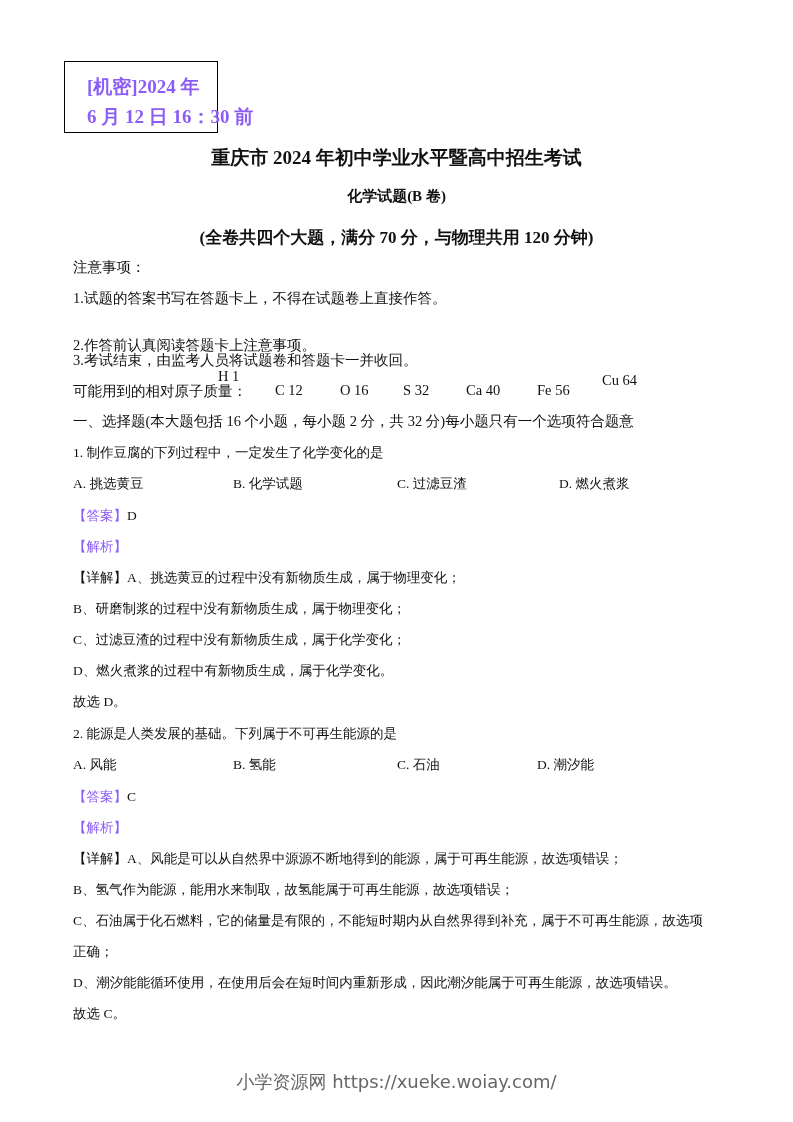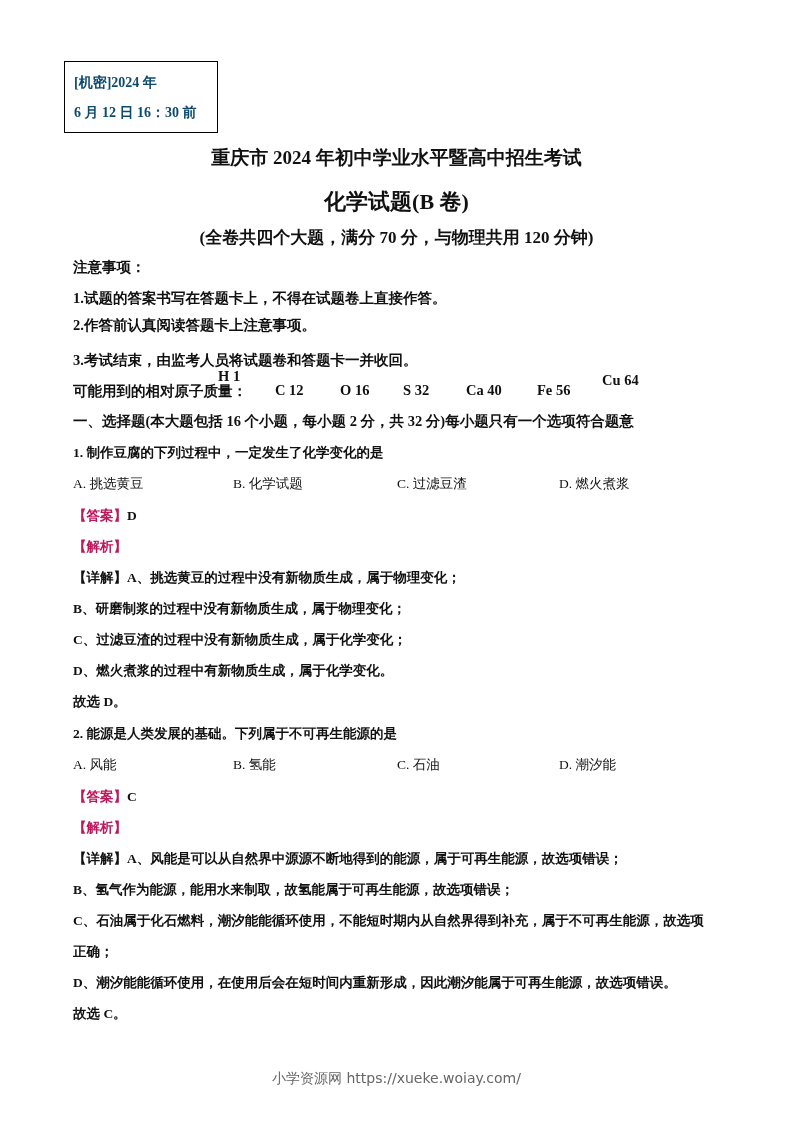--- a/index.html
+++ b/index.html
@@ -6,50 +6,50 @@
   body {
     width: 793px; height: 1122px; position: relative; overflow: hidden;
     font-family: "Liberation Serif", "DejaVu Serif", serif;
     color: #111111;
   }
   .abs { position: absolute; white-space: nowrap; }
   .box {
     position: absolute; left: 64px; top: 61px; width: 154px; height: 72px;
     border: 1.5px solid #000; box-sizing: border-box;
   }
-  .box-line { position: absolute; left: 9px; font-weight: bold; font-size: 14px; color:#0c4a6e; white-space: nowrap; }
+  .box-line { position: absolute; left: 22px; font-weight: bold; font-size: 19px; color:#8b5cf6; white-space: nowrap; }
   .title { left: 0; width: 793px; text-align: center; font-weight: bold; }
   .t1 { top: 145px; font-size: 19px; }
-  .t2 { top: 187px; font-size: 22px; }
+  .t2 { top: 187px; font-size: 15px; }
   .t3 { top: 226px; font-size: 17px; }
-  .bold { font-weight: bold; font-size: 14.5px; left: 73px; }
-  .norm { font-size: 13.5px; left: 73px; font-weight: bold; }
+  .bold { font-weight: normal; font-size: 14.5px; left: 73px; }
+  .norm { font-size: 13.5px; left: 73px; }
   .opt { font-size: 13.5px; }
-  .tag { color: #be185d; text-align: right; }
+  .tag { color: #8b5cf6; text-align: right; }
   .footer {
     left: 0; width: 793px; text-align: center; top: 1070px;
     font-family: "DejaVu Sans", "Liberation Sans", sans-serif;
-    font-size: 14px; color: #666666;
+    font-size: 18px; color: #666666;
   }
 </style>
 </head>
 <body>
 
 <div class="box">
   <div class="box-line" style="top:12px;">[机密]2024 年</div>
   <div class="box-line" style="top:42px;">6 月 12 日 16：30 前</div>
 </div>
 
 <div class="abs title t1">重庆市 2024 年初中学业水平暨高中招生考试</div>
 <div class="abs title t2">化学试题(B 卷)</div>
 <div class="abs title t3">(全卷共四个大题，满分 70 分，与物理共用 120 分钟)</div>
 
 <div class="abs bold" style="top:258px;">注意事项：</div>
 <div class="abs bold" style="top:289px;">1.试题的答案书写在答题卡上，不得在试题卷上直接作答。</div>
-<div class="abs bold" style="top:316px;">2.作答前认真阅读答题卡上注意事项。</div>
+<div class="abs bold" style="top:336px;">2.作答前认真阅读答题卡上注意事项。</div>
 <div class="abs bold" style="top:351px;">3.考试结束，由监考人员将试题卷和答题卡一并收回。</div>
 
 <div class="abs bold" style="top:382px;text-align:center;">
   <span>可能用到的相对原子质量：</span>
 </div>
 <div class="abs bold" style="top:368px; left:218px;">H 1</div>
 <div class="abs bold" style="top:382px; left:275px;">C 12</div>
 <div class="abs bold" style="top:382px; left:340px;">O 16</div>
 <div class="abs bold" style="top:382px; left:403px;">S 32</div>
 <div class="abs bold" style="top:382px; left:466px;">Ca 40</div>
@@ -72,27 +72,27 @@
 </div>
 <div class="abs norm" style="top:600px;">B、研磨制浆的过程中没有新物质生成，属于物理变化；</div>
 <div class="abs norm" style="top:631px;">C、过滤豆渣的过程中没有新物质生成，属于化学变化；</div>
 <div class="abs norm" style="top:662px;">D、燃火煮浆的过程中有新物质生成，属于化学变化。</div>
 <div class="abs norm" style="top:693px;">故选 D。</div>
 
 <div class="abs norm" style="top:725px;">2. 能源是人类发展的基础。下列属于不可再生能源的是</div>
 <div class="abs opt" style="top:756px; left:73px;">A.  风能</div>
 <div class="abs opt" style="top:756px; left:233px;">B.  氢能</div>
 <div class="abs opt" style="top:756px; left:397px;">C.  石油</div>
-<div class="abs opt" style="top:756px; left:559px;">D.  潮汐能</div>
+<div class="abs opt" style="top:756px; left:537px;">D.  潮汐能</div>
 <div class="abs norm" style="top:788px;">
   <span class="tag">【答案】</span><span>C</span>
 </div>
 <div class="abs norm tag" style="top:819px;">【解析】</div>
 <div class="abs norm" style="top:850px;">
   <span>【详解】</span><span>A、风能是可以从自然界中源源不断地得到的能源，属于可再生能源，故选项错误；</span>
 </div>
 <div class="abs norm" style="top:881px;">B、氢气作为能源，能用水来制取，故氢能属于可再生能源，故选项错误；</div>
-<div class="abs norm" style="top:912px;">C、石油属于化石燃料，潮汐能能循环使用，不能短时期内从自然界得到补充，属于不可再生能源，故选项</div>
+<div class="abs norm" style="top:912px;">C、石油属于化石燃料，它的储量是有限的，不能短时期内从自然界得到补充，属于不可再生能源，故选项</div>
 <div class="abs norm" style="top:943px;">正确；</div>
 <div class="abs norm" style="top:974px;">D、潮汐能能循环使用，在使用后会在短时间内重新形成，因此潮汐能属于可再生能源，故选项错误。</div>
 <div class="abs norm" style="top:1005px;">故选 C。</div>
 
 <div class="abs footer">小学资源网 https://xueke.woiay.com/</div>
 
 </body></html>

